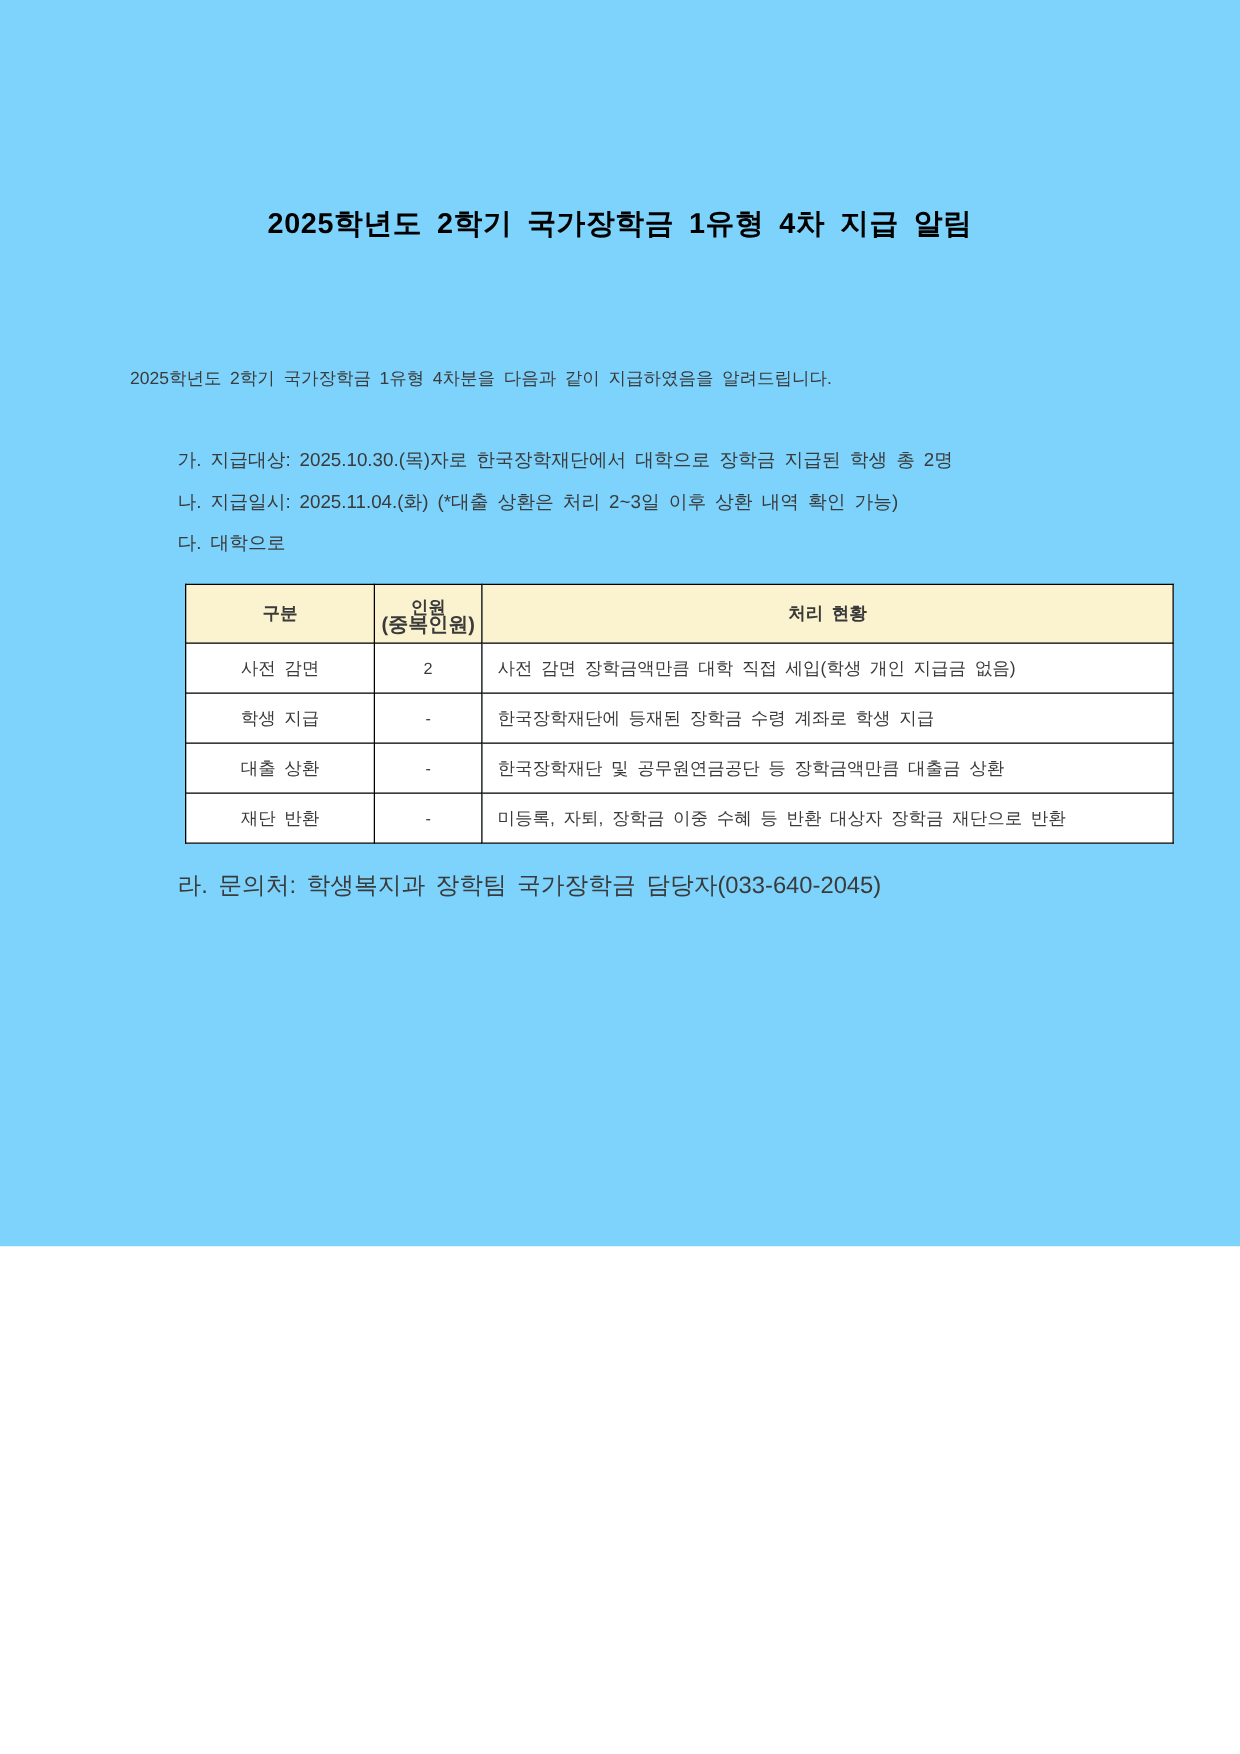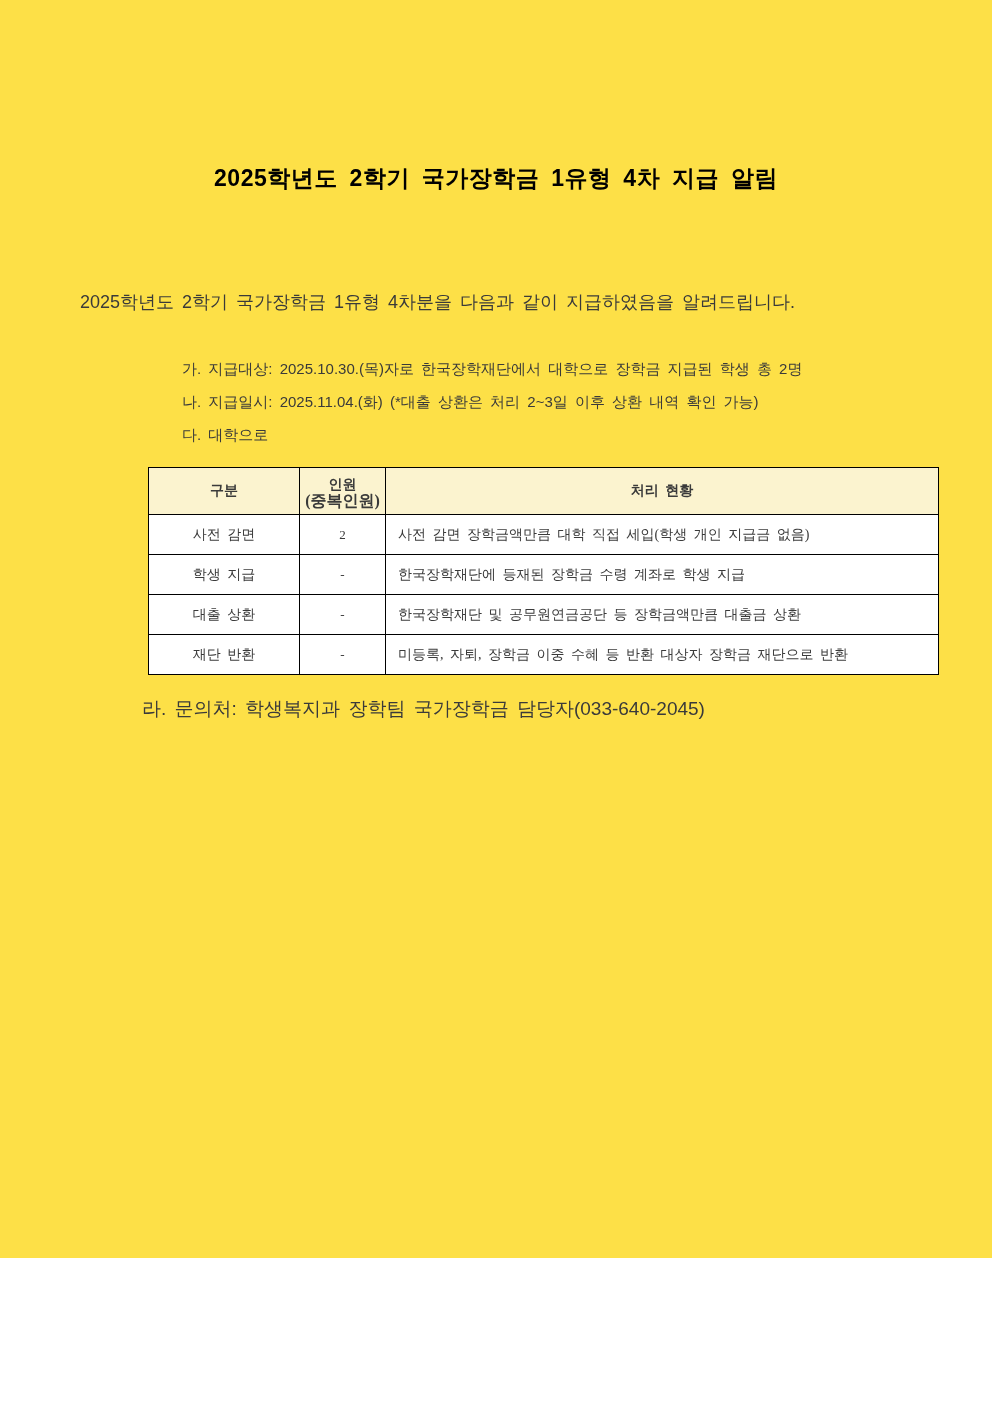--- a/index.html
+++ b/index.html
@@ -10,57 +10,55 @@
   body {
     width: 992px;
     height: 1403px;
     font-family: "Liberation Sans", "DejaVu Sans", sans-serif;
     color: #3a3a3a;
     overflow: hidden;
   }
   .page {
     position: relative;
     width: 992px;
-    height: 1258px;
-    background: #fde047;
+    height: 997px;
+    background: #7dd3fc;
   }
   .doc-title {
     margin: 0;
     padding-top: 161px;
     line-height: 35px;
     text-align: center;
     font-size: 23px;
     font-weight: bold;
     color: #000000;
     word-spacing: 5px;
     letter-spacing: 0.5px;
   }
   .intro {
-    margin: 97px 60px 0 80px;
-    font-size: 18px;
+    margin: 97px 60px 0 104px;
+    font-size: 14px;
     line-height: 19px;
     word-spacing: 3px;
   }
   .item-list {
     margin: 40px 0 0 142px;
   }
   .list-item {
     font-size: 15px;
     line-height: 33px;
     height: 33px;
     word-spacing: 3px;
     white-space: nowrap;
-    margin-left: 40px;
   }
   table.pay-table {
     margin: 16px 0 0 148px;
     border-collapse: collapse;
     table-layout: fixed;
     width: 790px;
-    font-family: Liberation Serif, serif;
   }
   .pay-table col.c1 { width: 151px; }
   .pay-table col.c2 { width: 86px; }
   .pay-table col.c3 { width: 553px; }
   .pay-table th, .pay-table td {
     border: 1px solid #000000;
     padding: 0;
     vertical-align: middle;
   }
   .pay-table thead th {

